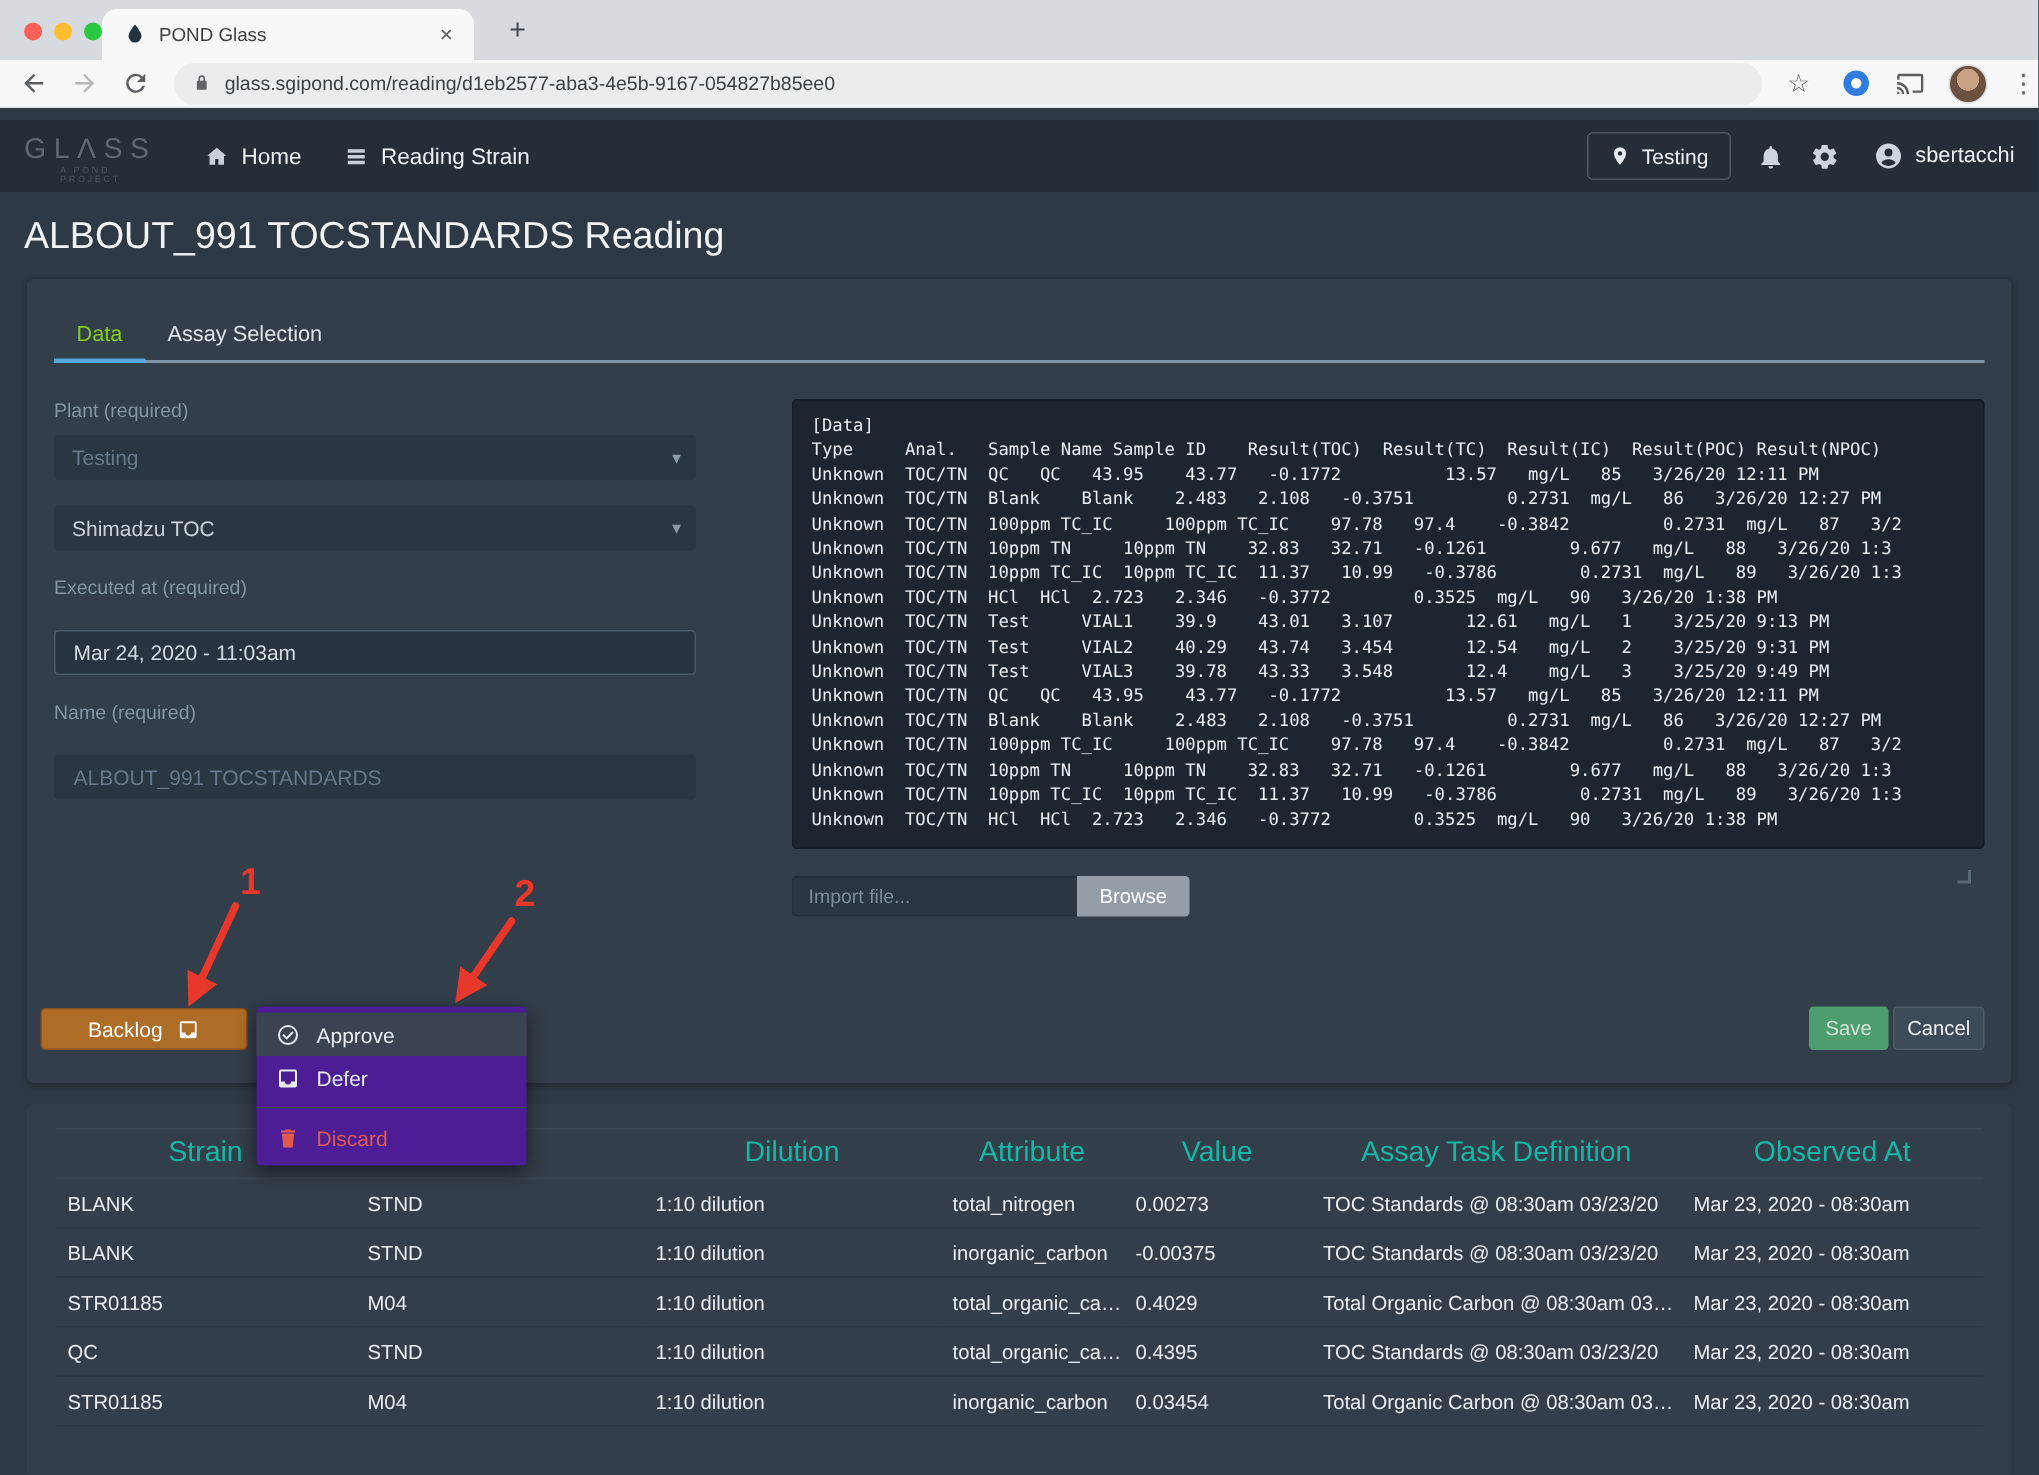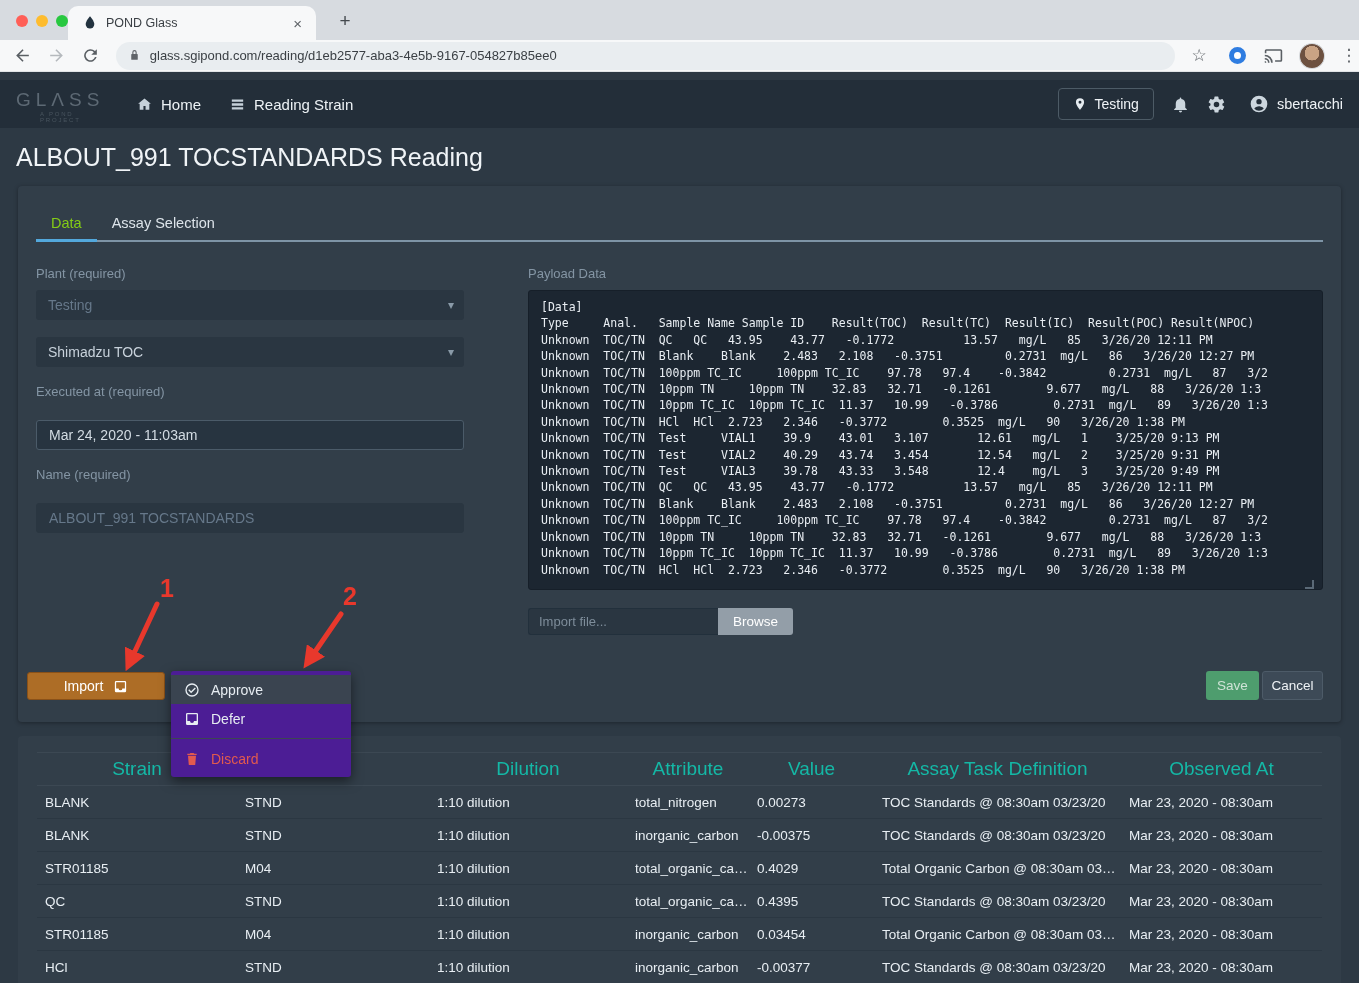--- a/index.html
+++ b/index.html
@@ -220,21 +220,20 @@
       <span class="flabel">Executed at (required)</span>
       <input class="tinput" type="text" value="Mar 24, 2020 - 11:03am" style="">
     </div>
     <div class="fgroup">
       <span class="flabel">Name (required)</span>
       <input class="tinput muted" type="text" value="ALBOUT_991 TOCSTANDARDS" style="">
     </div>
   </div>
 
   <div class="payload-col">
-    <span class="flabel">Payload Data</span>
     <pre class="payload">[Data]
 Type     Anal.   Sample Name Sample ID    Result(TOC)  Result(TC)  Result(IC)  Result(POC) Result(NPOC)
 Unknown  TOC/TN  QC   QC   43.95    43.77   -0.1772          13.57   mg/L   85   3/26/20 12:11 PM
 Unknown  TOC/TN  Blank    Blank    2.483   2.108   -0.3751         0.2731  mg/L   86   3/26/20 12:27 PM
 Unknown  TOC/TN  100ppm TC_IC     100ppm TC_IC    97.78   97.4    -0.3842         0.2731  mg/L   87   3/2
 Unknown  TOC/TN  10ppm TN     10ppm TN    32.83   32.71   -0.1261        9.677   mg/L   88   3/26/20 1:3
 Unknown  TOC/TN  10ppm TC_IC  10ppm TC_IC  11.37   10.99   -0.3786        0.2731  mg/L   89   3/26/20 1:3
 Unknown  TOC/TN  HCl  HCl  2.723   2.346   -0.3772        0.3525  mg/L   90   3/26/20 1:38 PM
 Unknown  TOC/TN  Test     VIAL1    39.9    43.01   3.107       12.61   mg/L   1    3/25/20 9:13 PM
 Unknown  TOC/TN  Test     VIAL2    40.29   43.74   3.454       12.54   mg/L   2    3/25/20 9:31 PM
@@ -246,21 +245,21 @@
 Unknown  TOC/TN  10ppm TC_IC  10ppm TC_IC  11.37   10.99   -0.3786        0.2731  mg/L   89   3/26/20 1:3
 Unknown  TOC/TN  HCl  HCl  2.723   2.346   -0.3772        0.3525  mg/L   90   3/26/20 1:38 PM</pre>
     <div class="import-row">
       <input class="import-input" type="text" placeholder="Import file..." style="">
       <button class="browse-btn">Browse</button>
     </div>
   </div>
   <div class="grip"></div>
 
   <button class="staged-btn">
-    <span>Import</span>
+    <span>Backlog</span>
     <svg viewBox="0 0 24 24">
         <path d="M19 3H5a2 2 0 0 0-2 2v14a2 2 0 0 0 2 2h14a2 2 0 0 0 2-2V5a2 2 0 0 0-2-2zm0 12h-4a3 3 0 0 1-6 0H5V5h14z" fill="currentColor"></path>
       </svg>
   </button>
   <button class="save-btn">Save</button>
   <button class="cancel-btn">Cancel</button>
 </div>
 
 <div class="menu">
   <div class="menu-item active">
@@ -345,29 +344,20 @@
       </tr>
       <tr>
         <td>STR01185</td>
           <td>M04</td>
           <td>1:10 dilution</td>
           <td>inorganic_carbon</td>
           <td>0.03454</td>
           <td>Total Organic Carbon @ 08:30am 03…</td>
           <td>Mar 23, 2020 - 08:30am</td>
       </tr>
-      <tr>
-        <td>HCl</td>
-          <td>STND</td>
-          <td>1:10 dilution</td>
-          <td>inorganic_carbon</td>
-          <td>-0.00377</td>
-          <td>TOC Standards @ 08:30am 03/23/20</td>
-          <td>Mar 23, 2020 - 08:30am</td>
-      </tr>
     </tbody>
   </table>
 </div>
 
 <svg class="anno-svg" width="1359" height="983">
   <defs>
     <marker id="ah" markerWidth="4.4" markerHeight="4.4" refX="2.8" refY="2.2" orient="auto">
       <path d="M0 0 L4.4 2.2 L0 4.4 z" fill="#e8382c"></path>
     </marker>
   </defs>

